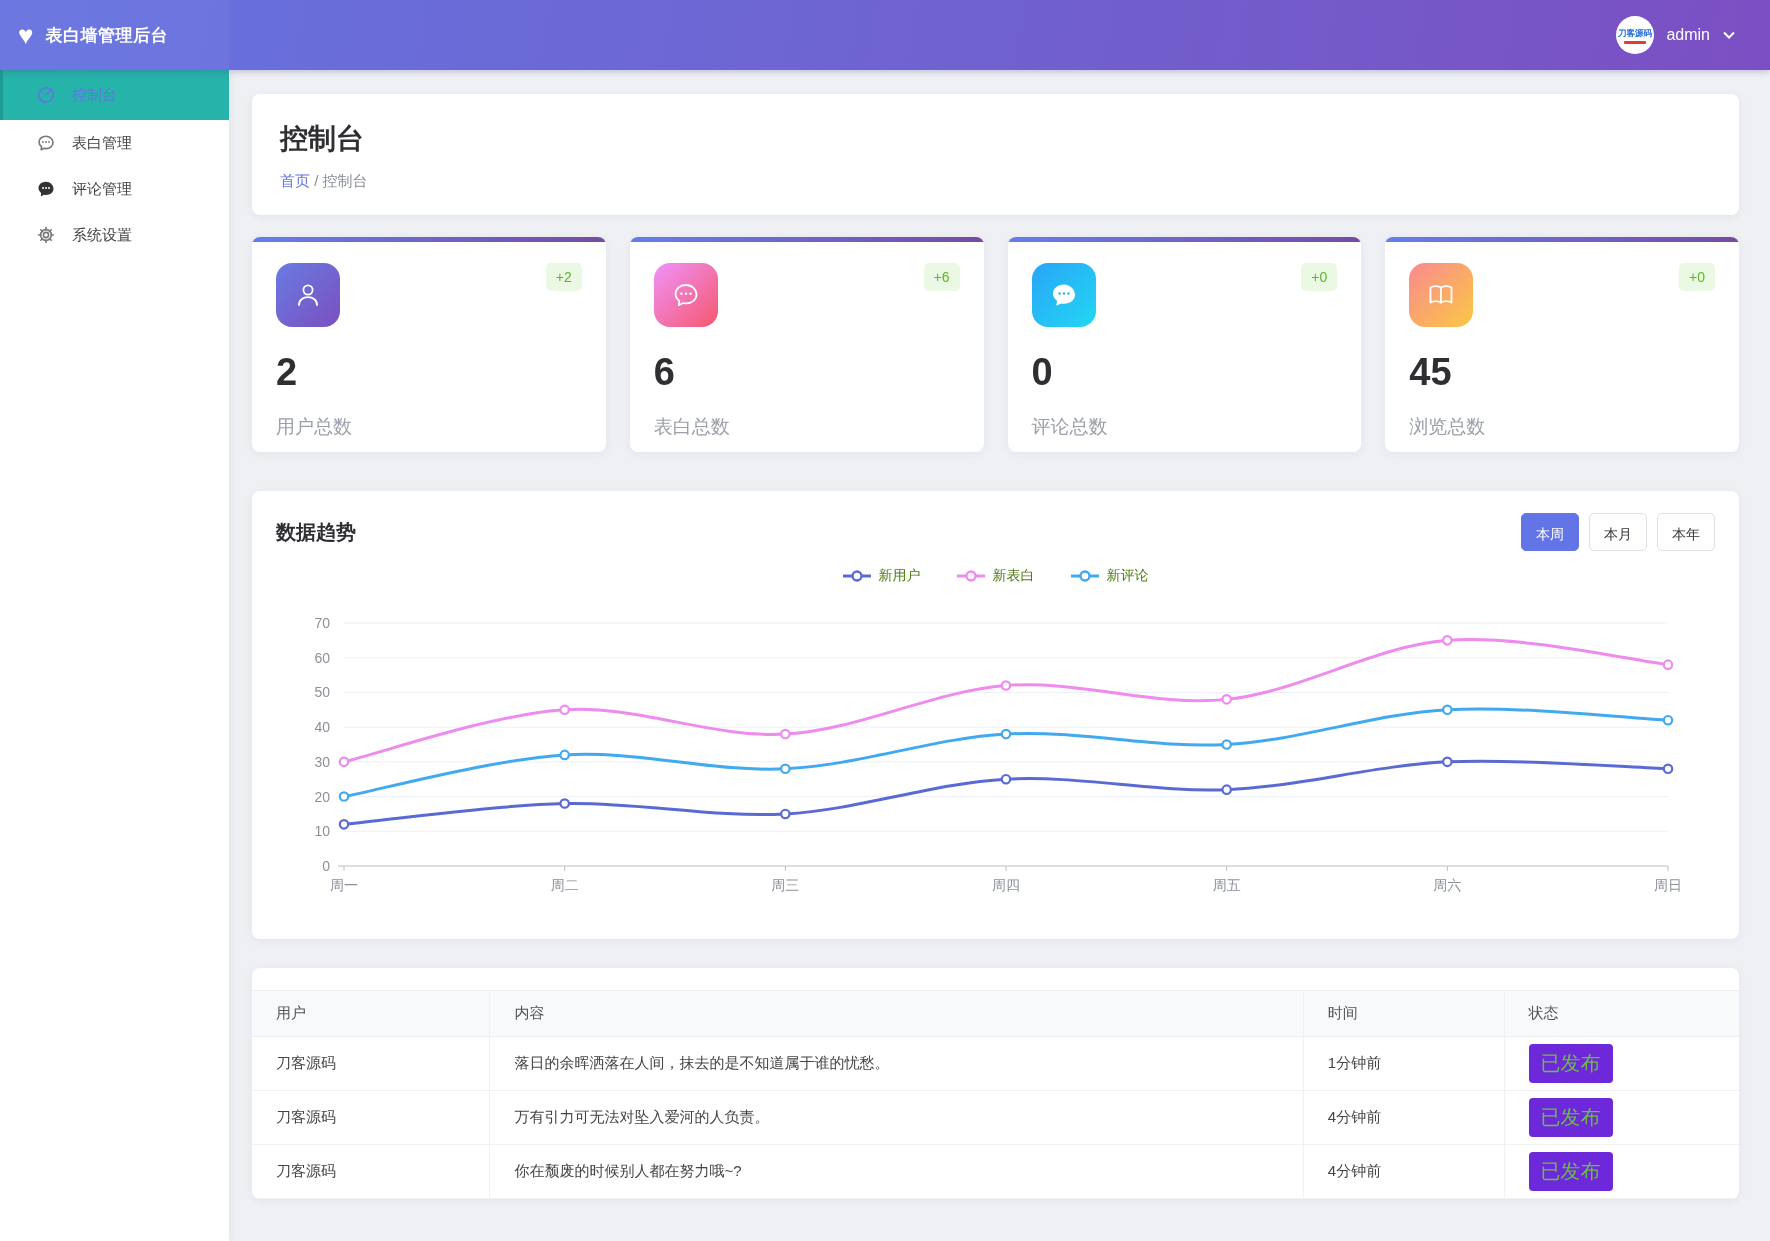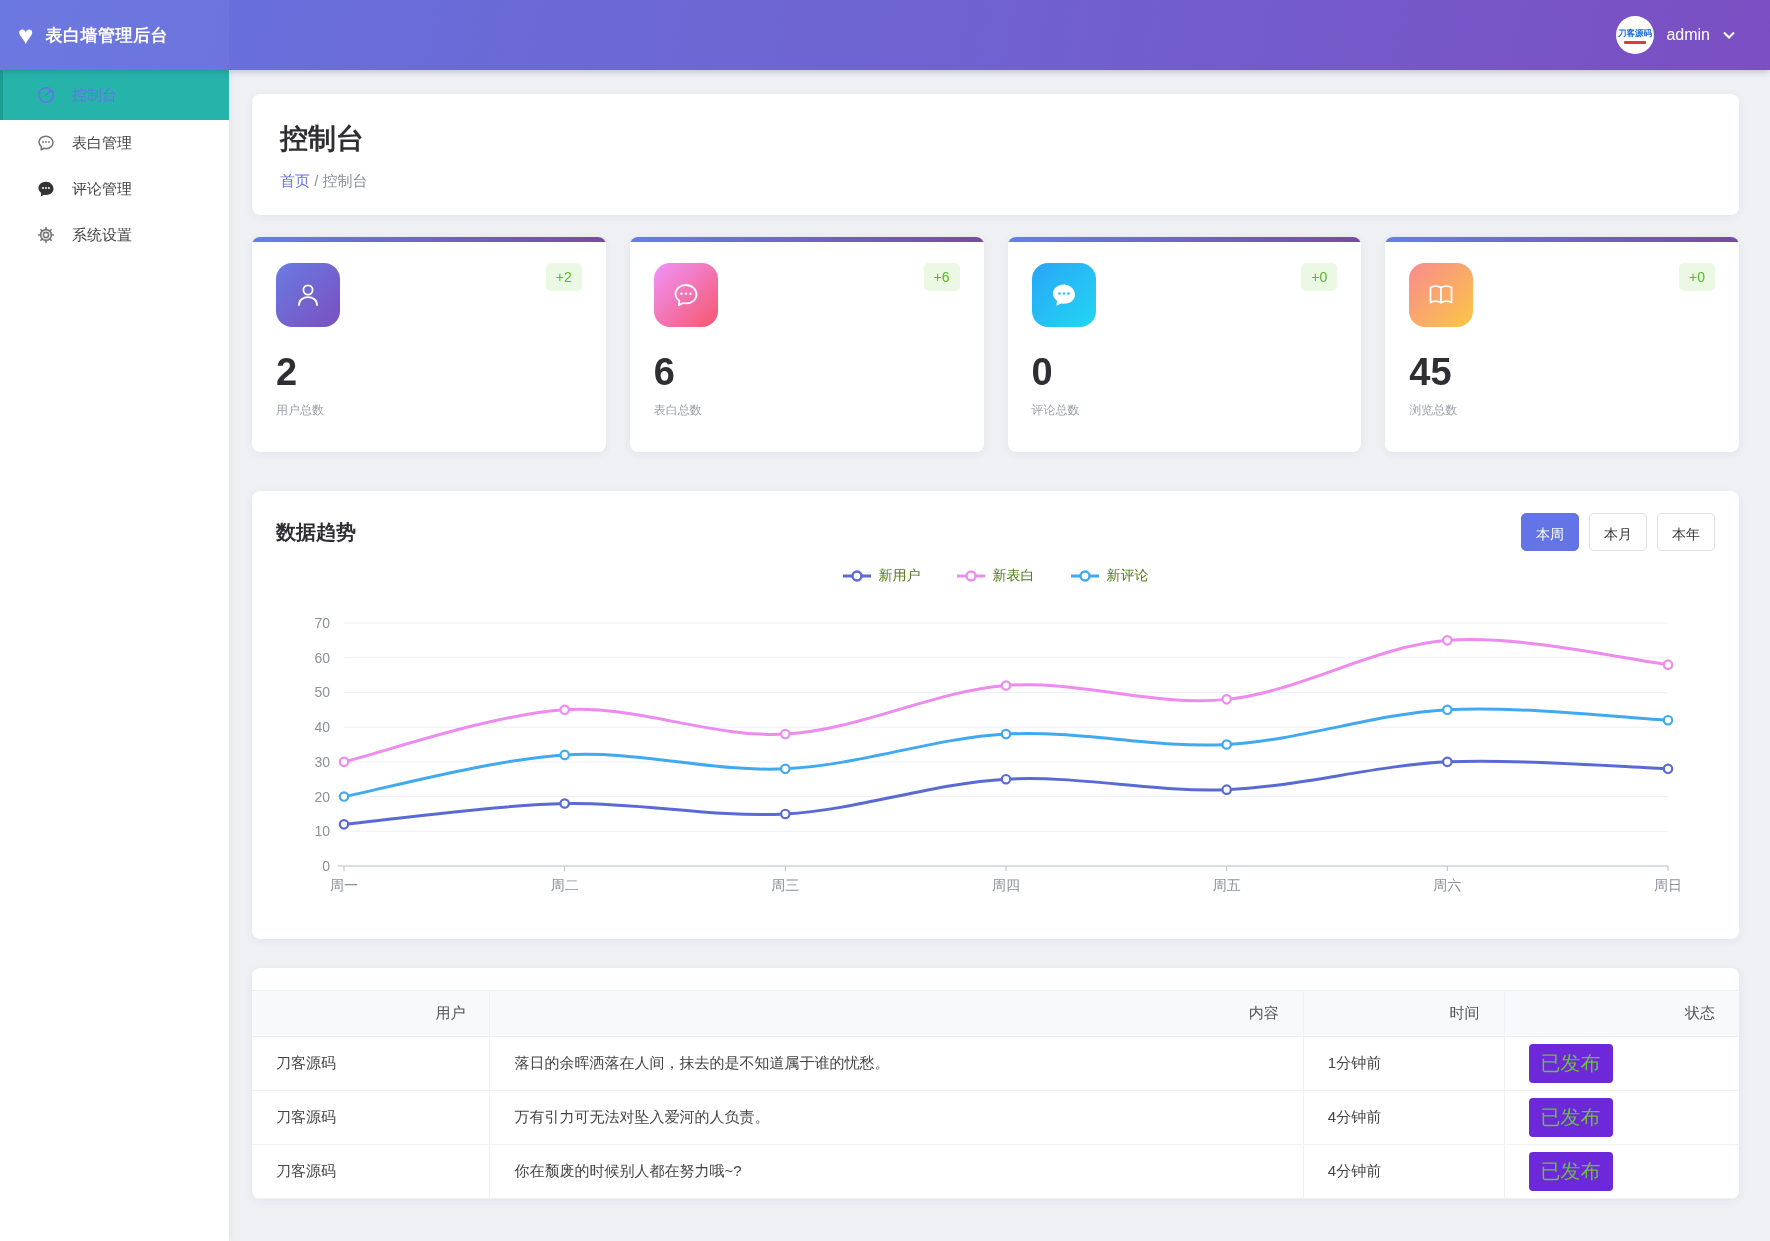--- a/index.html
+++ b/index.html
@@ -52,21 +52,21 @@
   .stat-icon { width:64px; height:64px; border-radius:16px; display:flex; align-items:center; justify-content:center; }
   .stat-icon svg { width:30px; height:30px; }
   .stat-icon .s { fill:none; stroke:#fff; stroke-width:1.8; stroke-linecap:round; stroke-linejoin:round; }
   .g-user { background:linear-gradient(135deg,#6a7be2,#7a4fc0); }
   .g-conf { background:linear-gradient(135deg,#f093fb,#f5576c); }
   .g-comm { background:linear-gradient(135deg,#29a5f8,#22d7f2); }
   .g-view { background:linear-gradient(135deg,#f98a8f,#fbc744); }
   .stat-badge { position:absolute; top:26px; right:24px; background:#eaf8e4; color:#57bb22;
     font-size:14px; padding:6px 10px; border-radius:5px; }
   .stat-num { margin-top:24px; font-size:38px; font-weight:bold; color:#2f2f33; }
-  .stat-label { margin-top:8px; font-size:12px; color:#9ba0a8; }
+  .stat-label { margin-top:20px; font-size:19px; color:#9ba0a8; }
 
   
   .trend-card { margin-top:39px; height:448px; padding:22px 24px 0 24px; position:relative; }
   .trend-head { display:flex; align-items:center; }
   .section-title { font-size:20px; font-weight:bold; color:#2f2f33; }
   .range-btns { margin-left:auto; display:flex; gap:10px; }
   .range-btn { min-width:58px; height:38px; padding:12px 13px; border-radius:5px; border:1px solid #dcdfe6;
     background:#fff; color:#333; font-size:14px; cursor:pointer; font-family:inherit; }
   .range-btn.active { background:#6374e6; border-color:#6374e6; color:#fff; }
   .legend { display:flex; justify-content:center; gap:36px; margin-top:16px; }
@@ -75,21 +75,21 @@
 
   .x-label, .y-label { font-size:14px; fill:#8b909a; }
 
   
   .table-card { margin-top:29px; padding-top:22px; overflow:hidden; }
   .table-head { display:flex; align-items:center; padding:0 16px 18px 24px; }
   .view-all-btn { margin-left:auto; height:36px; padding:0 15px; border:1px solid #dcdfe6; border-radius:5px;
     background:#fff; font-size:14px; color:#333; cursor:pointer; font-family:inherit; }
   table { width:100%; border-collapse:collapse; table-layout:fixed; }
   thead th { background:#f8f9fb; border-top:1px solid #ebeef2; border-bottom:1px solid #ebeef2;
-    font-weight:normal; text-align:right; font-size:15px; color:#555; height:46px; padding:0 24px; }
+    font-weight:normal; text-align:left; font-size:15px; color:#555; height:46px; padding:0 24px; }
   tbody td { border-bottom:1px solid #f0f1f4; font-size:15px; color:#444; height:54px; padding:0 24px; }
   th + th, td + td { border-left:1px solid #f0f1f4; }
   .col-user { width:16%; } .col-content { width:54.7%; } .col-time { width:13.5%; } .col-status { width:15.8%; }
   .status-badge { display:inline-block; background:#6d28d9; color:#6abf40; font-size:20px;
     padding:6px 12px; border-radius:4px; }
 </style>
 </head>
 <body>
 
 <div class="app">

